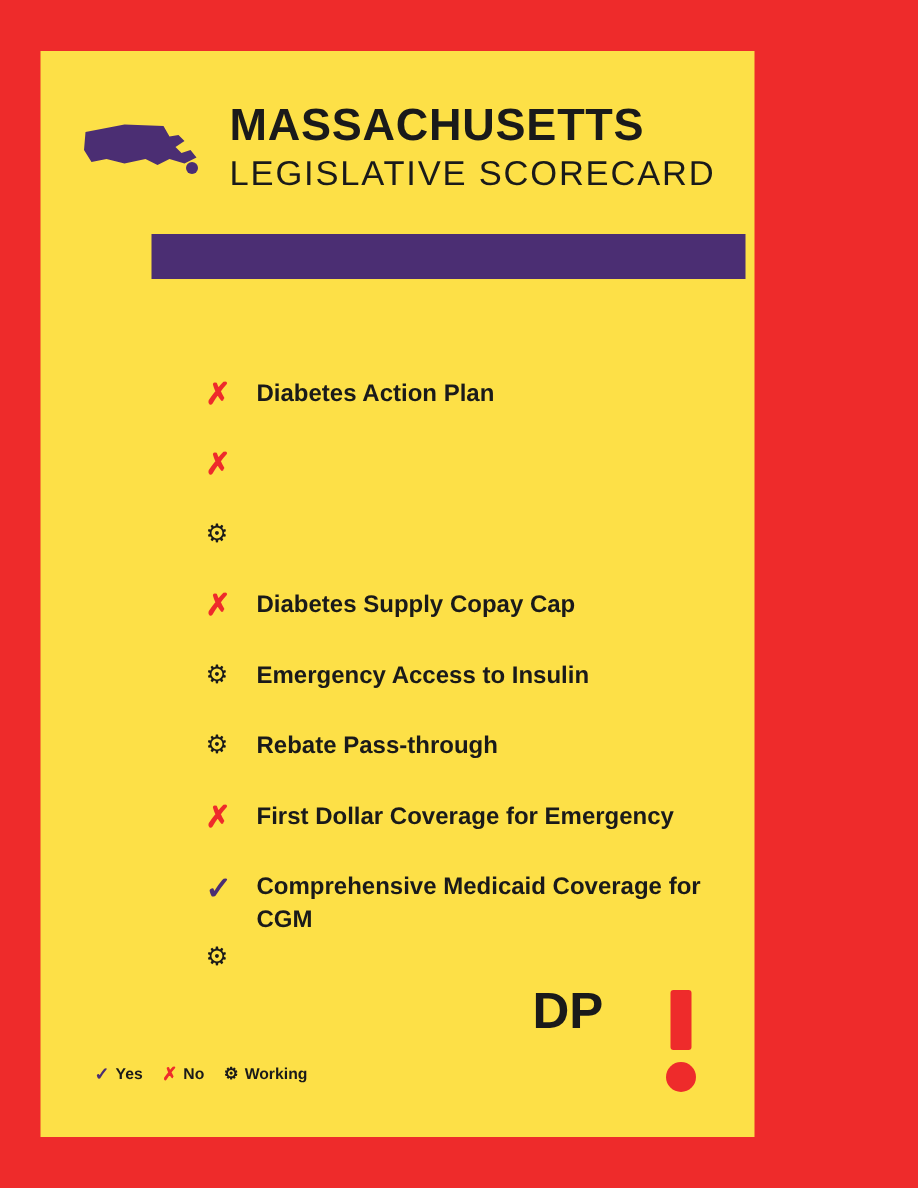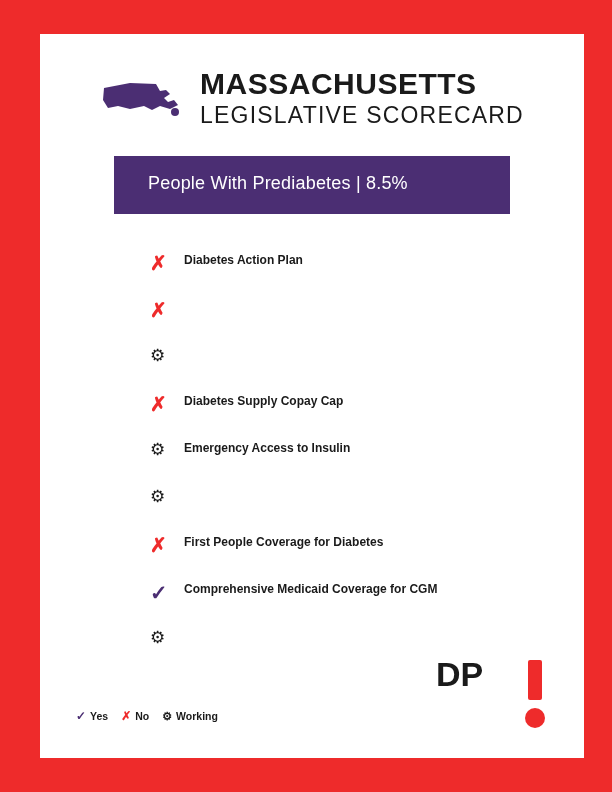--- a/index.html
+++ b/index.html
@@ -8,25 +8,25 @@
   }
   body {
     width: 612px;
     height: 792px;
     background: #ee2b2b;
     font-family: "Liberation Sans", sans-serif;
     overflow: hidden;
   }
   .page {
     position: absolute;
-    left: 40px;
+    left: 27px;
     top: 34px;
-    width: 544px;
+    width: 476px;
     height: 724px;
-    background: #ffffff;
+    background: #fde047;
   }
   
   .header {
     display: flex;
     align-items: center;
     justify-content: center;
     padding-top: 34px;
     gap: 16px;
   }
   .state-shape {
@@ -80,21 +80,21 @@
     align-items: flex-start;
     min-height: 47px;
   }
   .item-icon {
     width: 34px;
     flex: none;
     text-align: left;
     padding-top: 1px;
   }
   .item-label {
-    font-size: 12px;
+    font-size: 16px;
     font-weight: bold;
     color: #1a1a1a;
     line-height: 1.35;
     max-width: 330px;
   }
   
   .ico-x {
     display: inline-block;
     color: #ee2b2b;
     font-size: 20px;
@@ -181,21 +181,20 @@
         <circle cx="75" cy="40" r="4" fill="#4b2e73"></circle>
       </svg>
     </div>
     <div class="titles">
       <div class="title-main">MASSACHUSETTS</div>
       <div class="title-sub">LEGISLATIVE SCORECARD</div>
     </div>
   </div>
 
   <div class="stats">
-    <div class="stat-line">People With Prediabetes | 8.5%</div>
   </div>
 
   <div class="items">
 
     <div class="item">
       <div class="item-icon"><span class="ico-x">✗</span></div>
       <div class="item-label">Diabetes Action Plan</div>
     </div>
 
     <div class="item">
@@ -211,25 +210,26 @@
       <div class="item-label">Diabetes Supply Copay Cap</div>
     </div>
 
     <div class="item">
       <div class="item-icon"><span class="ico-gear">⚙</span></div>
       <div class="item-label">Emergency Access to Insulin</div>
     </div>
 
     <div class="item">
       <div class="item-icon"><span class="ico-gear">⚙</span></div>
-    </div>
-
-    <div class="item">
-      <div class="item-icon"><span class="ico-x">✗</span></div>
-      <div class="item-label">First People Coverage for Diabetes</div>
+      <div class="item-label">Rebate Pass-through</div>
+    </div>
+
+    <div class="item">
+      <div class="item-icon"><span class="ico-x">✗</span></div>
+      <div class="item-label">First Dollar Coverage for Emergency</div>
     </div>
 
     <div class="item">
       <div class="item-icon"><span class="ico-check">✓</span></div>
       <div class="item-label">Comprehensive Medicaid Coverage for CGM</div>
     </div>
 
     <div class="item">
       <div class="item-icon"><span class="ico-gear">⚙</span></div>
     </div>

